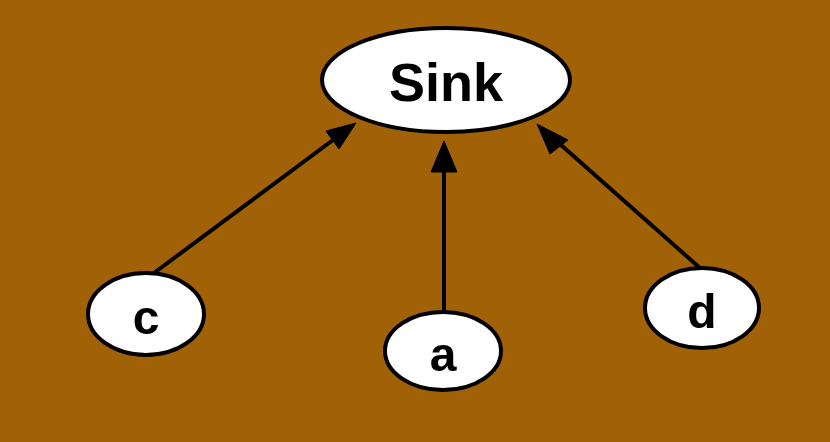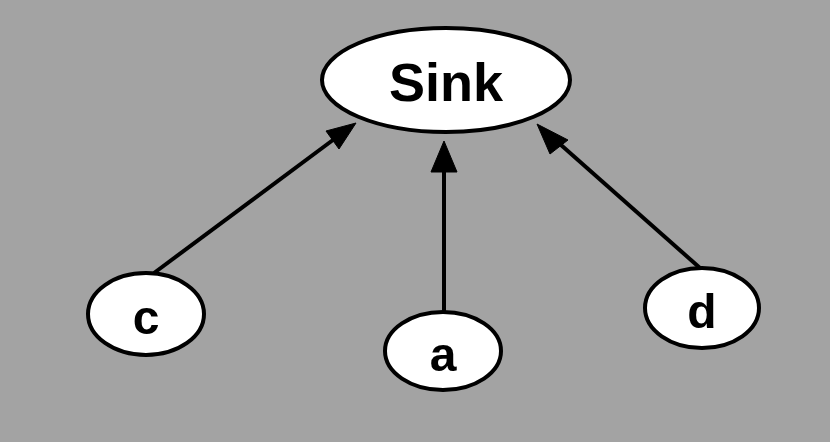--- a/index.html
+++ b/index.html
@@ -10,21 +10,21 @@
   body {
     width: 830px;
     height: 442px;
     overflow: hidden;
     font-family: "Liberation Sans", sans-serif;
   }
   #graph-canvas {
     position: relative;
     width: 830px;
     height: 442px;
-    background: #a3a3a3;
+    background: #a16207;
   }
   svg.graph-svg {
     display: block;
     width: 830px;
     height: 442px;
   }
   .node-shape {
     fill: #ffffff;
     stroke: #000000;
     stroke-width: 4;

